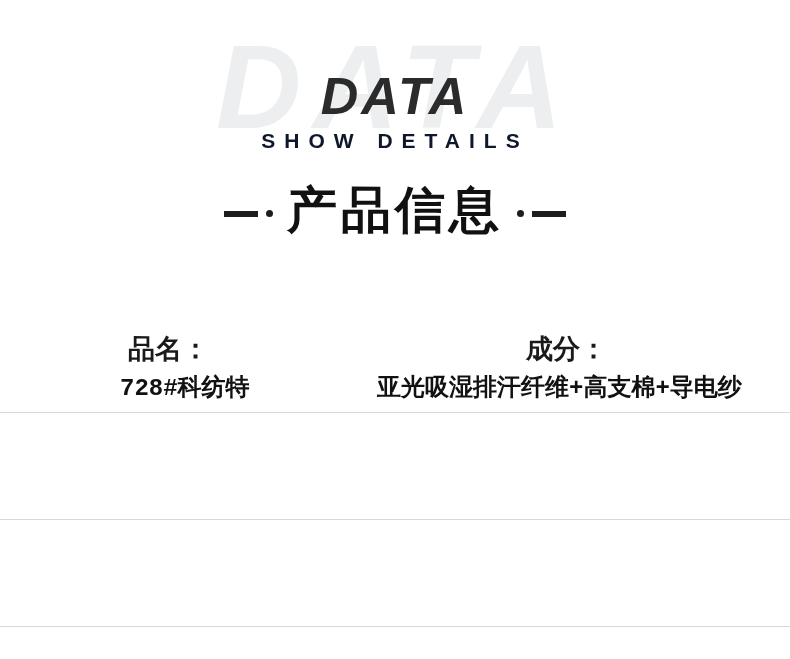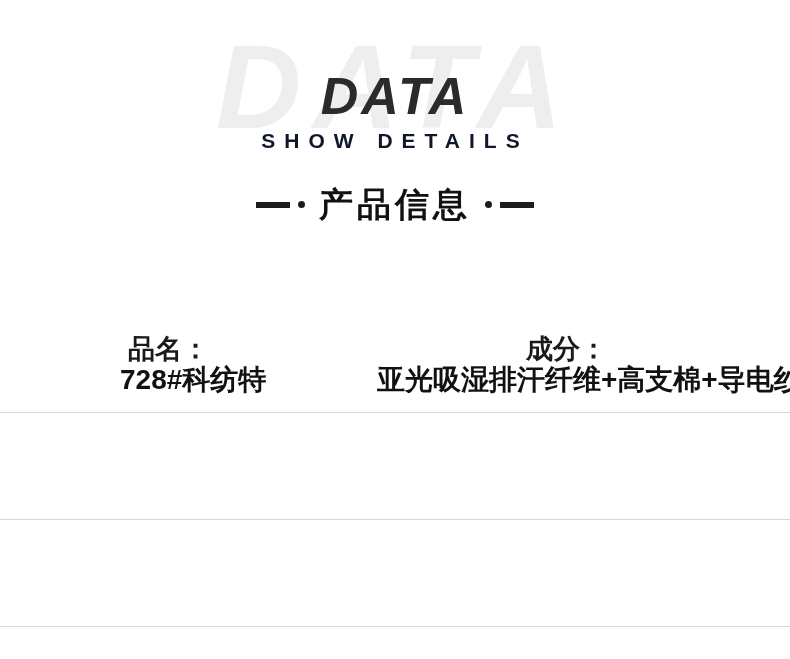--- a/index.html
+++ b/index.html
@@ -96,26 +96,26 @@
     background: #1d1d1d;
   }
   .deco .dot {
     display: block;
     width: 7px;
     height: 7px;
     background: #1d1d1d;
     border-radius: 50%;
   }
   .section-heading .heading-text {
-    font-size: 34px;
+    font-size: 50px;
     font-weight: bold;
     letter-spacing: 4px;
     color: #111111;
     line-height: 1.1;
-    font-family: Liberation Serif, serif;
+    font-family: Liberation Mono, monospace;
   }
 
   
   .info-table {
     position: absolute;
     top: 305px;
     left: 0;
     width: 790px;
   }
 
@@ -137,28 +137,28 @@
     font-weight: bold;
     color: #1a1a1a;
     line-height: 1;
     position: absolute;
     top: 30px;
     white-space: nowrap;
     font-family: "DejaVu Sans", "Liberation Sans", sans-serif;
   }
 
   .info-cell .value {
-    font-size: 28px;
+    font-size: 24px;
     font-weight: bold;
     color: #111111;
     line-height: 1;
     position: absolute;
-    top: 61px;
+    top: 72px;
     white-space: nowrap;
-    font-family: Liberation Sans, sans-serif;
+    font-family: Liberation Mono, monospace;
   }
 
   
   .col-left .label { left: 128px; }
   .col-left .value { left: 120px; }
 
   
   .col-right .label { left: 128px; }
   .col-right .value { left: 100px; }
 

